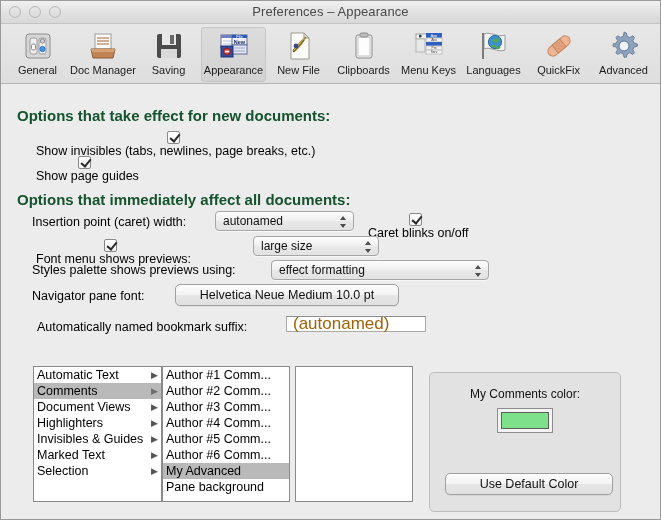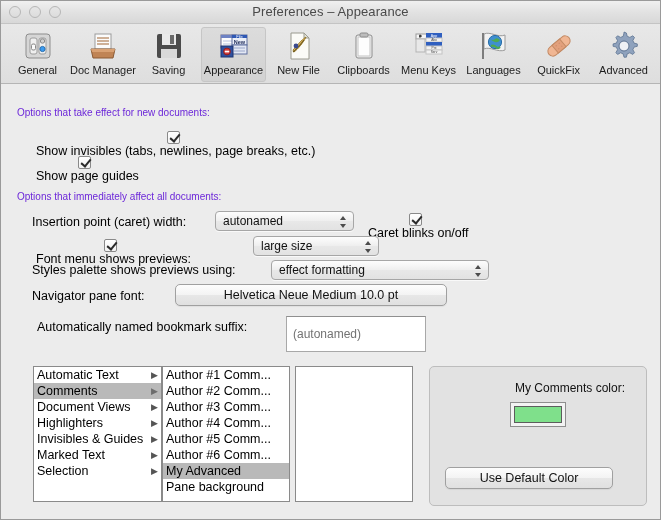--- a/index.html
+++ b/index.html
@@ -104,23 +104,23 @@
 
   
   #content {
     flex: 1;
     position: relative;
     background: #ececec;
     padding: 0;
   }
   .section-head {
     position: absolute;
-    font-weight: normal;
-    font-size: 10px;
-    color: #6d28d9;
+    font-weight: bold;
+    font-size: 15px;
+    color: #14532d;
   }
   .row-label {
     position: absolute;
     font-size: 12.5px;
     color: #000;
     white-space: nowrap;
   }
 
   
   .cbrow {
@@ -208,29 +208,29 @@
     align-items: center;
     justify-content: center;
     font-size: 12.5px;
     color: #111;
   }
 
   
   .textfield {
     position: absolute;
     box-sizing: border-box;
-    height: 36px;
+    height: 16px;
     border: 1px solid #a8a8a8;
     border-top-color: #8f8f8f;
     background: #ffffff;
     display: flex;
     align-items: center;
     padding-left: 6px;
-    font-size: 12px;
-    color: #737373;
+    font-size: 17px;
+    color: #a16207;
   }
 
   
   .listbox {
     position: absolute;
     box-sizing: border-box;
     background: #ffffff;
     border: 1px solid #8a8a8a;
     overflow: hidden;
   }
@@ -506,21 +506,21 @@
 
     <div class="row-label" style="left:31px; top:179px;">Styles palette shows previews using:</div>
 
     <div class="popup" style="left:270px; top:176px; width:218px;">
       <span>effect formatting</span>
       <span class="arrows"></span>
     </div>
 
     <div class="row-label" style="left:31px; top:205px;">Navigator pane font:</div>
 
-    <div class="pushbtn" style="left:174px; top:200px; width:272px;">
+    <div class="pushbtn" style="left:174px; top:200px; width:224px;">
       <span>Helvetica Neue Medium 10.0 pt</span>
     </div>
 
     <div class="row-label" style="left:36px; top:236px;">Automatically named bookmark suffix:</div>
 
     <div class="textfield" style="left:285px; top:232px; width:140px;">
       <span>(autonamed)</span>
     </div>
 
     <div class="listbox" id="list-categories" style="left:32px; top:282px; width:129px; height:136px;">
@@ -576,21 +576,21 @@
         <div class="listrow sel">
           <span>My Advanced</span>
         </div>
         <div class="listrow">
           <span>Pane background</span>
         </div>
       </div>
 
     <div class="listbox" id="list-detail" style="left:294px; top:282px; width:118px; height:136px;"></div>
 
-    <div id="colorpanel" style="left:428px; top:282px; width:218px; height:140px;padding-left:32px;">
+    <div id="colorpanel" style="left:428px; top:288px; width:192px; height:140px;">
       <div id="colorpanel-title">My Comments color:</div>
       <div id="swatch-frame">
         <div id="swatch" style="background: rgb(127, 224, 139);"></div>
       </div>
       <div class="pushbtn" style="left:15px; top:100px; width:168px;">
         <span>Use Default Color</span>
       </div>
     </div>
 
   </div>

